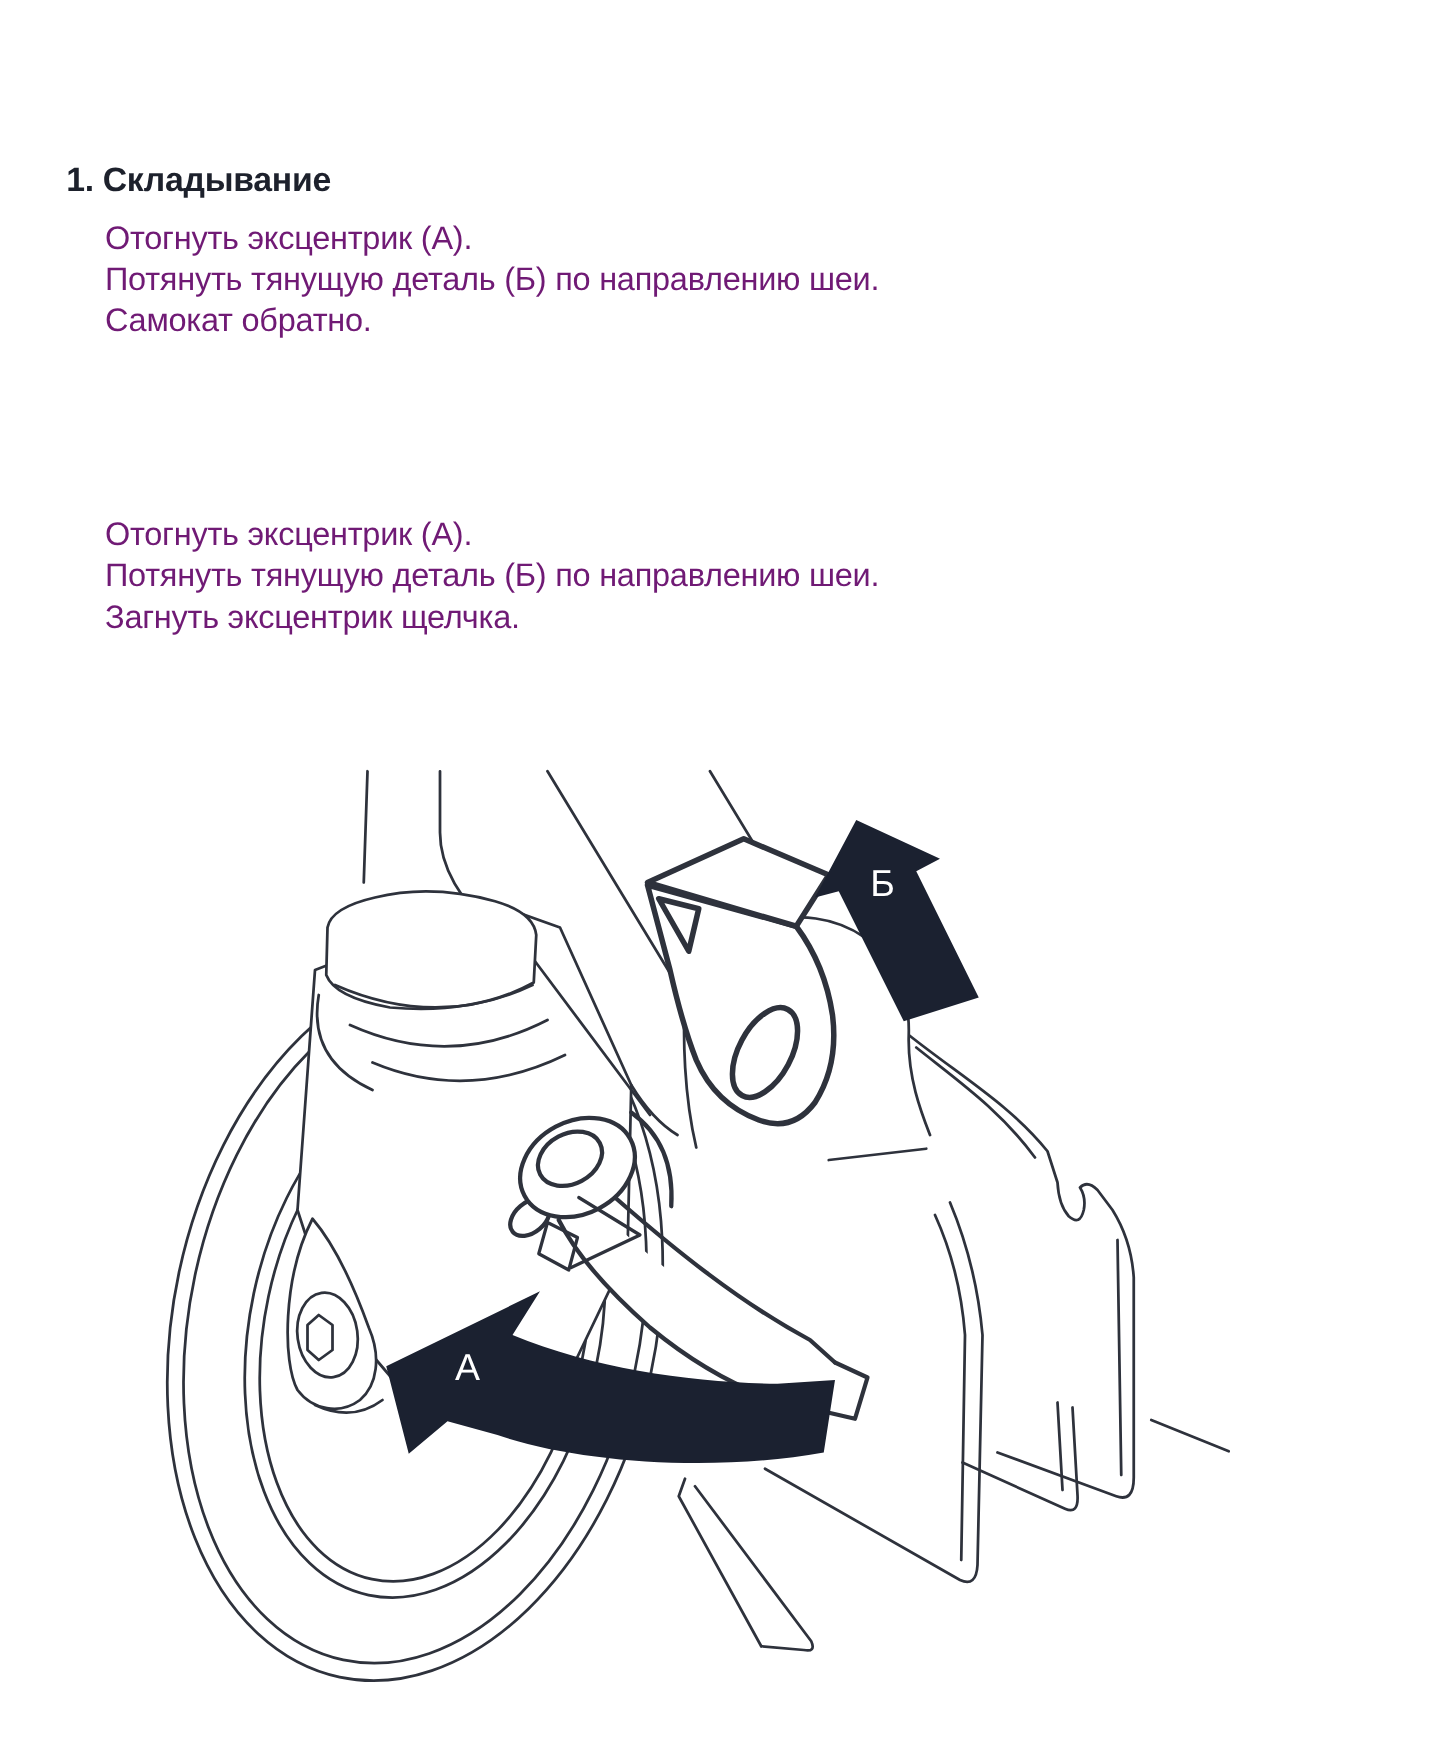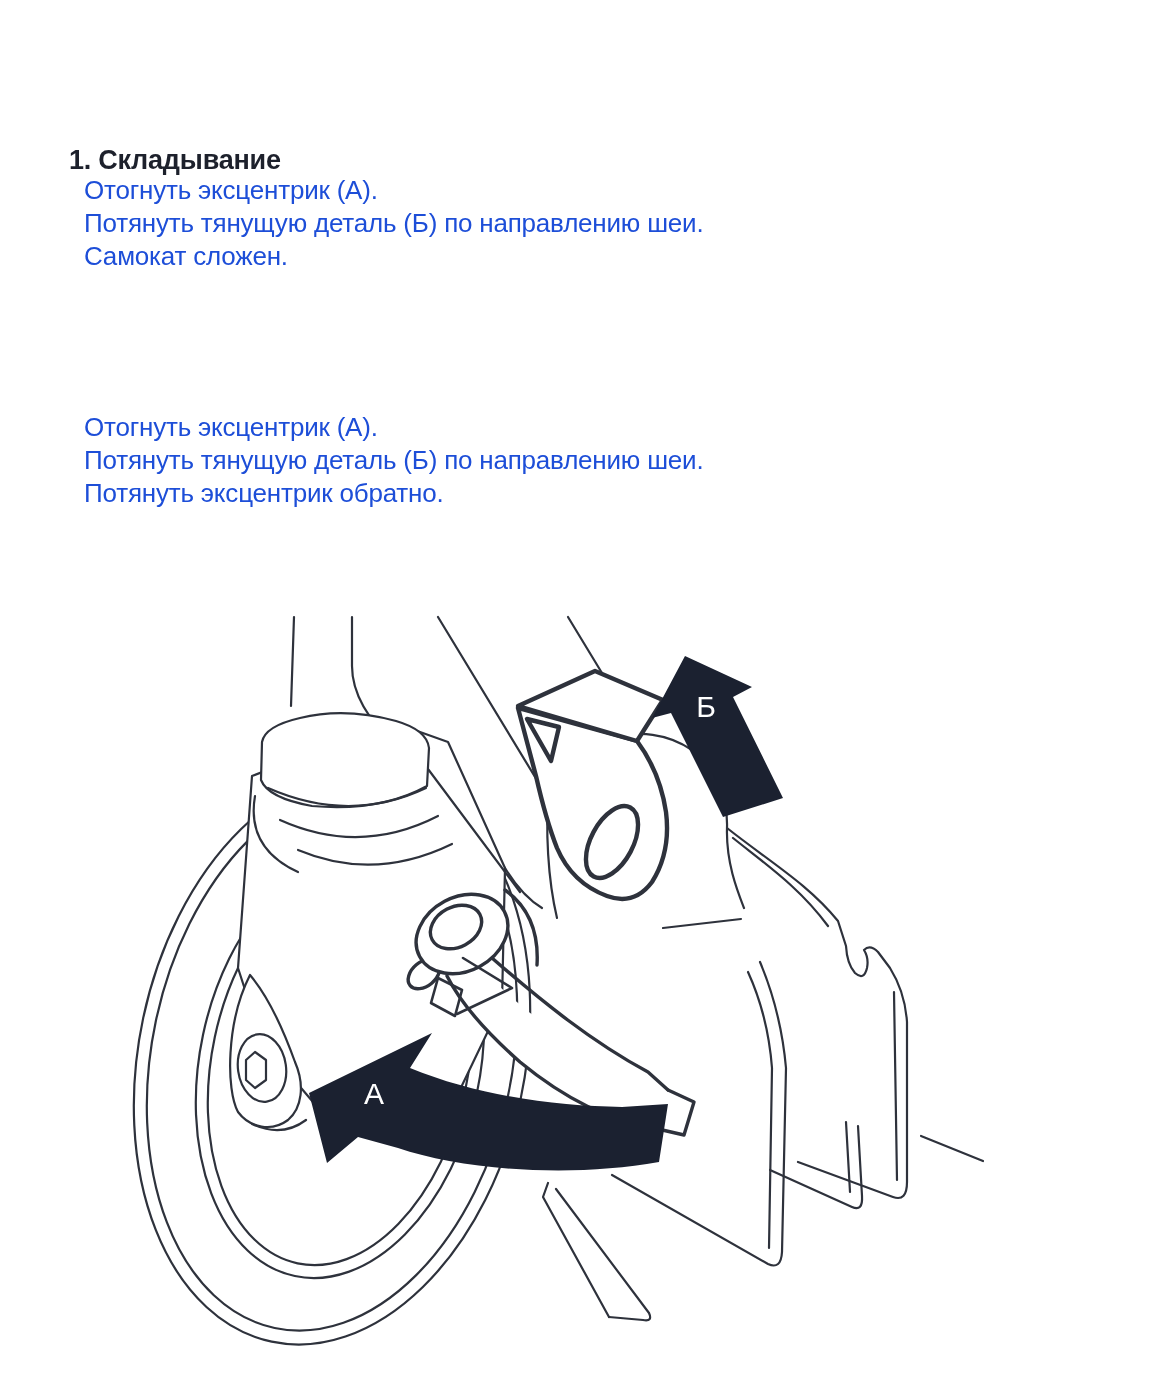--- a/index.html
+++ b/index.html
@@ -1,27 +1,27 @@
 <!DOCTYPE html>
 <html><head>
 <meta charset="utf-8">
 <style>
   html,body{margin:0;padding:0;background:#ffffff;}
   .page{
     position:relative;width:1164px;height:1400px;background:#ffffff;overflow:hidden;
     font-family:"Liberation Sans", sans-serif;
   }
   .heading{
-    position:absolute;left:53px;margin:16px;font-size:27px;font-weight:bold;
+    position:absolute;left:53px;margin:0;font-size:27px;font-weight:bold;
     color:#1d212c;letter-spacing:-0.2px;white-space:nowrap;
   }
   .heading .num{margin-right:7px;}
   .steps{position:absolute;left:84px;margin:0;}
   .steps p{
-    margin:0;font-size:26px;line-height:33px;color:#1d4ed8;
+    margin:0;font-size:26px;line-height:33px;color:#701a75;
     letter-spacing:-0.2px;white-space:nowrap;
   }
   #h1{top:129px;}
   #steps1{top:174px;}
   #h2{top:366px;}
   #steps2{top:411px;}
   .figure{position:absolute;left:0;top:0;width:1164px;height:1400px;}
   
   .thin{stroke-width:2.2px;fill:none;}
   .thin2{stroke-width:2.6px;fill:none;}
@@ -141,22 +141,22 @@
 
     </g>
   </svg>
 
   <h2 class="heading" id="h1">
     <span class="num">1.</span><span>Складывание</span>
   </h2>
   <div class="steps" id="steps1">
     <p>Отогнуть эксцентрик (А).</p>
     <p>Потянуть тянущую деталь (Б) по направлению шеи.</p>
-    <p>Самокат сложен.</p>
+    <p>Самокат обратно.</p>
   </div>
 
   <div class="steps" id="steps2">
     <p>Отогнуть эксцентрик (А).</p>
     <p>Потянуть тянущую деталь (Б) по направлению шеи.</p>
-    <p>Потянуть эксцентрик обратно.</p>
+    <p>Загнуть эксцентрик щелчка.</p>
   </div>
 
 </div>
 
 </body></html>

